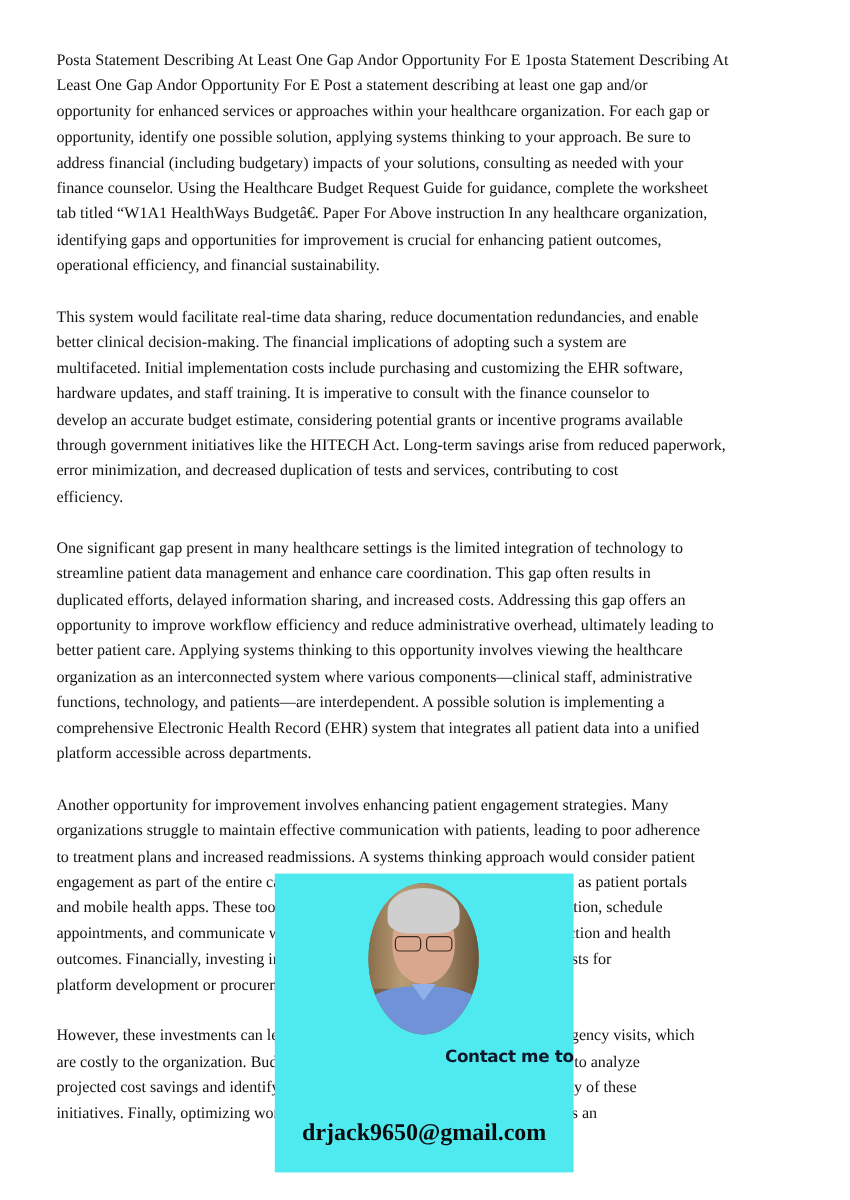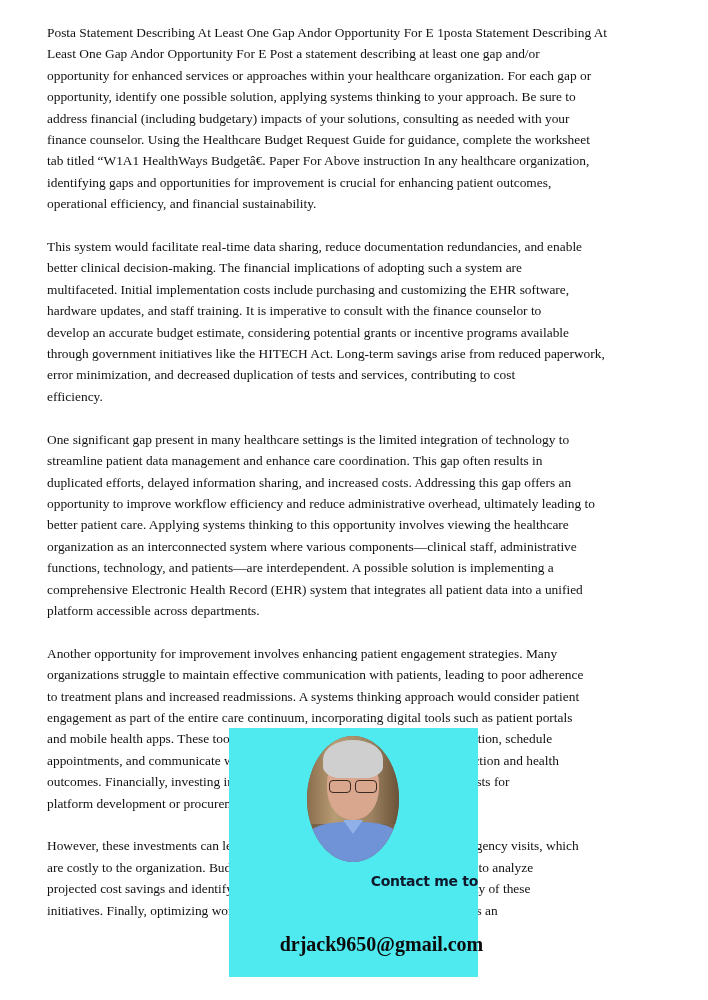--- a/index.html
+++ b/index.html
@@ -9,21 +9,21 @@
     }
     body {
       width: 708px;
       height: 1000px;
       position: relative;
       overflow: hidden;
     }
     .page {
       position: absolute;
       left: 47px;
-      top: 22px;
+      top: 39px;
       width: 615px;
       font-family: "Liberation Serif", "DejaVu Serif", serif;
       font-size: 13.4px;
       line-height: 21.4px;
       color: #111111;
     }
     .para {
       margin: 0 0 21.4px 0;
       white-space: pre-line;
     }
@@ -96,21 +96,20 @@
       position: absolute;
       left: 0;
       top: 203px;
       width: 100%;
       text-align: center;
       font-family: "Liberation Serif", "DejaVu Serif", serif;
       font-weight: bold;
       font-size: 20px;
       line-height: 26px;
       color: #0b0b0b;
-      padding-left: 28px;
     }
   </style>
 </head>
 <body>
 
 <div class="page">
   <p class="para">Posta Statement Describing At Least One Gap Andor Opportunity For E 1posta Statement Describing At
 Least One Gap Andor Opportunity For E Post a statement describing at least one gap and/or
 opportunity for enhanced services or approaches within your healthcare organization. For each gap or
 opportunity, identify one possible solution, applying systems thinking to your approach. Be sure to

